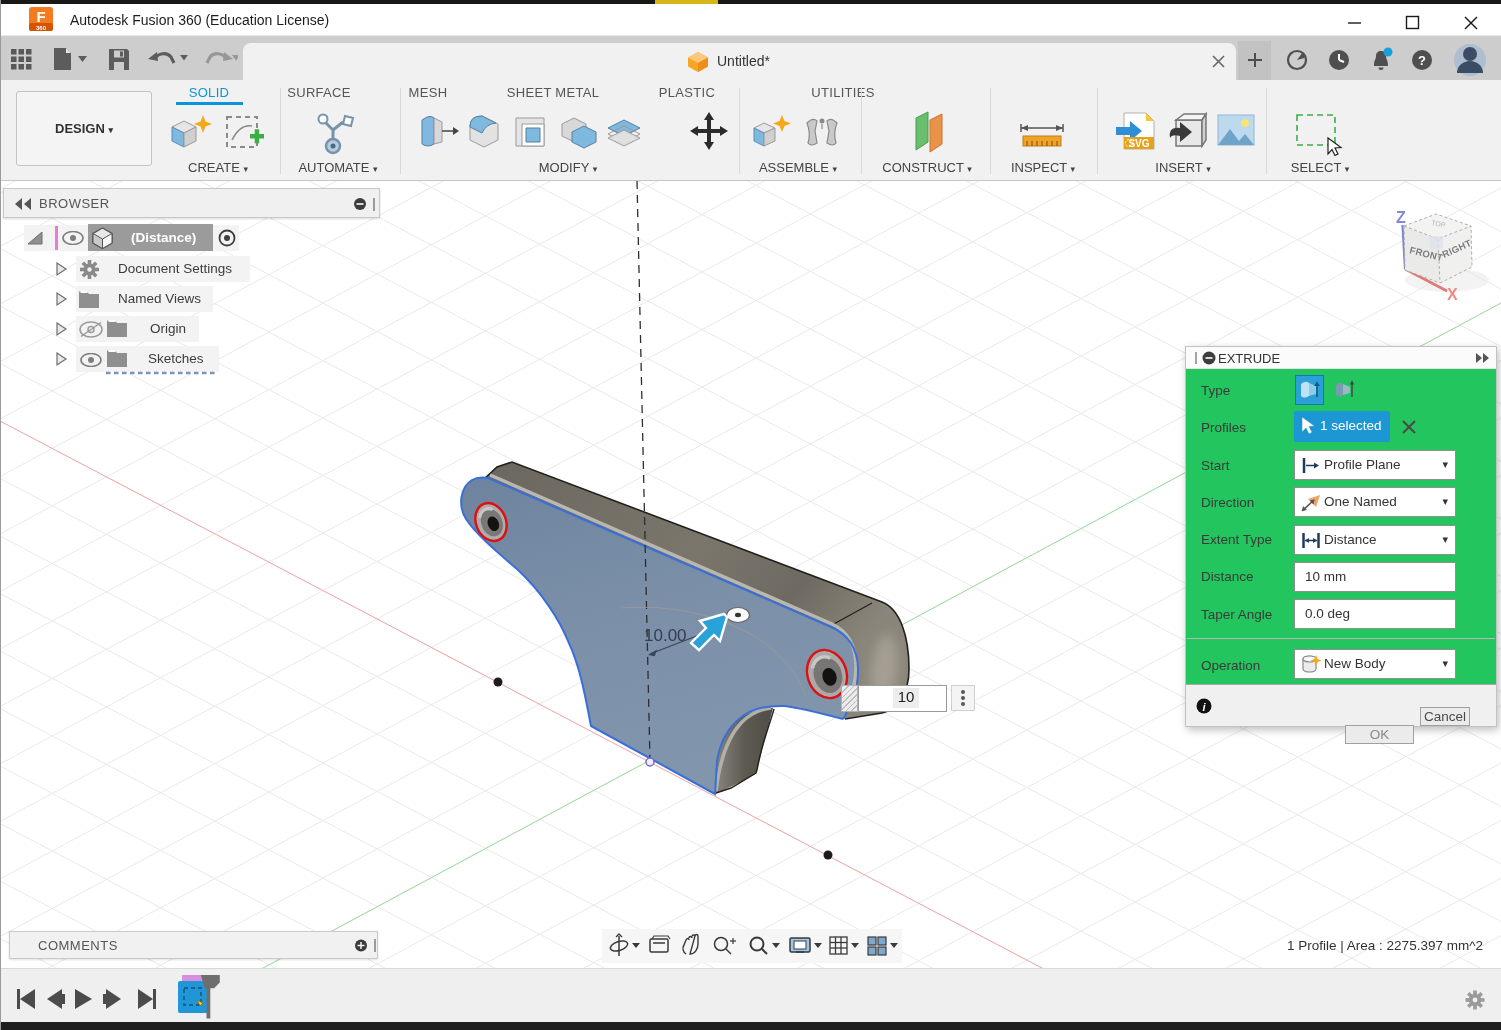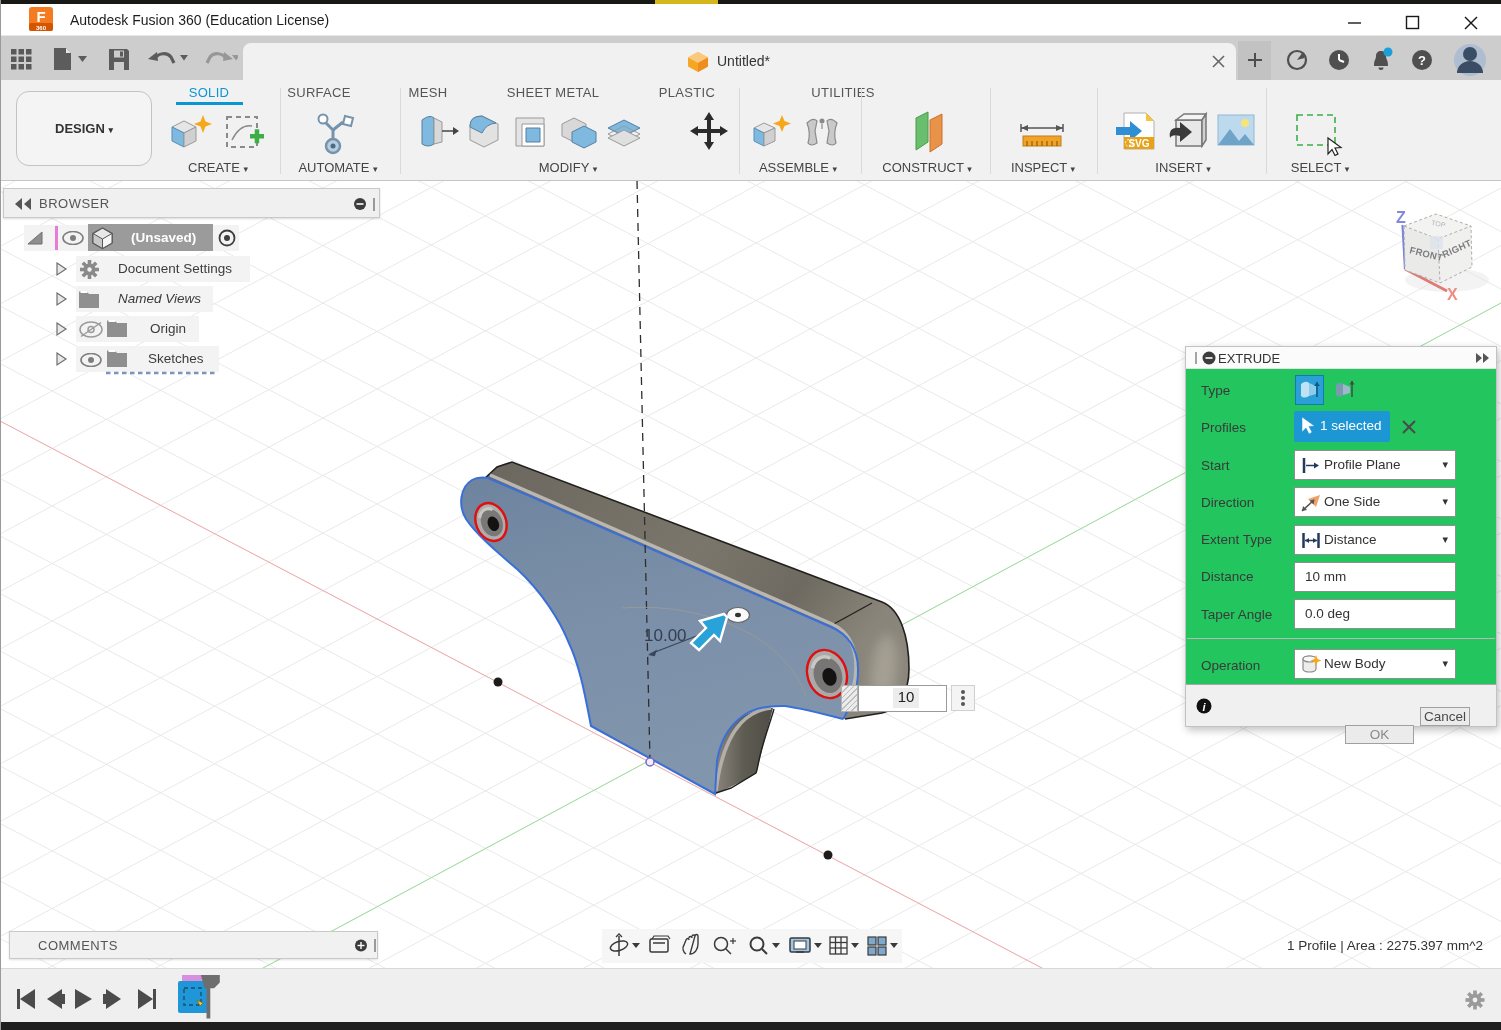--- a/index.html
+++ b/index.html
@@ -12,21 +12,21 @@
 #titlebar .ttext { position:absolute; left:70px; top:8px; font-size:14px; color:#1c1c1c; }
 #toolbar { left:0; top:35px; width:1501px; height:45px; background:#cdcdcd; border-top:1px solid #e8e8e8; }
 #tab { left:243px; top:43px; width:993px; height:37px; background:#f1f1f1; border-radius:8px 8px 0 0; }
 #tab .tlabel { position:absolute; left:474px; top:10px; font-size:14px; color:#333; }
 #ribbon { left:0; top:80px; width:1501px; height:101px; background:#f1f1f1; border-bottom:1px solid #c6c6c6; }
 .rtab { position:absolute; top:5px; font-size:13px; color:#555; letter-spacing:0.3px; }
 .rtab.active { color:#0a96d5; }
 #solidline { position:absolute; left:176px; top:22px; width:67px; height:3px; background:#0a96d5; }
 .glabel { position:absolute; top:80px; font-size:13px; color:#444; }
 .gsep { position:absolute; top:8px; height:86px; width:1px; background:#d9d9d9; }
-.designbtn { position:absolute; left:16px; top:11px; width:136px; height:75px; border:1px solid #c3c3c3; border-radius:13px; background:#f4f4f4; text-align:center; line-height:73px; font-size:13px; font-weight:bold; color:#333; }
+.designbtn { position:absolute; left:16px; top:11px; width:136px; height:75px; border:1px solid #c3c3c3; border-radius:3px; background:#f4f4f4; text-align:center; line-height:73px; font-size:13px; font-weight:bold; color:#333; }
 #viewport { left:0; top:181px; width:1501px; height:787px; }
 #browser { left:3px; top:188px; }
 #bheader { position:absolute; left:0; top:0; width:377px; height:30px; background:#f0f0f0; border:1px solid #c9c9c9; box-shadow:0 1px 2px rgba(0,0,0,0.15); }
 #bheader .btxt { position:absolute; left:35px; top:7px; font-size:13px; color:#555; letter-spacing:0.5px; }
 .brow { position:absolute; height:26px; background:rgba(242,242,242,0.92); }
 .brow .rtxt { position:absolute; top:5px; font-size:13.5px; color:#3c3c3c; }
 #dialog { left:1185px; top:346px; width:312px; height:381px; background:#22c55e; border:1px solid #c2c2c2; box-shadow:2px 3px 8px rgba(0,0,0,0.25); }
 .dlabel { position:absolute; left:15px; font-size:13.5px; color:#3a3a3a; }
 .dbox { position:absolute; left:108px; width:162px; height:30px; background:#fff; border:1px solid #8f8f8f; }
 .dtext { position:absolute; left:29px; top:6px; font-size:13.5px; color:#333; }
@@ -436,21 +436,21 @@
     <svg class="abs" style="left:38px; top:6px;" width="22" height="14" viewBox="0 0 22 14">
       <ellipse cx="11" cy="7" rx="10" ry="6.5" fill="none" stroke="#7e7e7e" stroke-width="1.6"></ellipse>
         <circle cx="11" cy="7" r="3" fill="#7e7e7e"></circle>
     </svg>
     <div class="abs" style="left:64px; top:-1px; width:125px; height:27px; background:#9b9b9b;"></div>
     <svg class="abs" style="left:67px; top:2px;" width="23" height="23" viewBox="0 0 23 23">
       <path d="M 11.5,1 L 21,6.5 L 21,16 L 11.5,21.5 L 2,16 L 2,6.5 Z" fill="#e8e8e8" stroke="#555" stroke-width="1.4"></path>
       <path d="M 2,6.5 L 11.5,12 L 11.5,21.5 L 2,16 Z" fill="#c9c9c9" stroke="#555" stroke-width="1"></path>
       <path d="M 21,6.5 L 11.5,12 L 11.5,21.5 L 21,16 Z" fill="#f6f6f6" stroke="#555" stroke-width="1"></path>
     </svg>
-    <div class="rtxt" style="left:107px; color:#fff; font-weight:bold;">(Unsaved)</div>
+    <div class="rtxt" style="left:107px; color:#fff; font-weight:bold;">(Distance)</div>
     <svg class="abs" style="left:194px; top:4px;" width="18" height="18" viewBox="0 0 18 18">
       <circle cx="9" cy="9" r="7.5" fill="none" stroke="#3e3e3e" stroke-width="1.8"></circle>
         <circle cx="9" cy="9" r="3" fill="#3e3e3e"></circle>
     </svg>
   </div>
 
   <div class="brow" style="left:73px; top:68px; width:174px;">
     <svg class="abs" style="left:-21px; top:5px;" width="13" height="16" viewBox="0 0 13 16">
         <path d="M 2,2 L 11,8 L 2,14 Z" fill="#e8e8e8" stroke="#6f6f6f" stroke-width="1.2"></path>
       </svg>
@@ -473,21 +473,21 @@
 
   <div class="brow" style="left:73px; top:98px; width:137px;">
     <svg class="abs" style="left:-21px; top:5px;" width="13" height="16" viewBox="0 0 13 16">
         <path d="M 2,2 L 11,8 L 2,14 Z" fill="#e8e8e8" stroke="#6f6f6f" stroke-width="1.2"></path>
       </svg>
     <svg class="abs" style="left:2px; top:4px;" width="22" height="19" viewBox="0 0 22 19">
       <rect x="1" y="4" width="20" height="14" fill="#8f8f8f"></rect>
         <path d="M 1,4 L 1,1.5 L 9,1.5 L 11,4 Z" fill="#8f8f8f"></path>
         <rect x="2.5" y="1" width="7" height="2" fill="#fff"></rect>
     </svg>
-    <div class="rtxt" style="left:42px;font-style:italic;">Named Views</div>
+    <div class="rtxt" style="left:42px;">Named Views</div>
   </div>
 
   <div class="brow" style="left:73px; top:128px; width:123px;">
     <svg class="abs" style="left:-21px; top:5px;" width="13" height="16" viewBox="0 0 13 16">
         <path d="M 2,2 L 11,8 L 2,14 Z" fill="#e8e8e8" stroke="#6f6f6f" stroke-width="1.2"></path>
       </svg>
     <svg class="abs" style="left:3px; top:5px;" width="24" height="17" viewBox="0 0 24 17">
       <ellipse cx="12" cy="8.5" rx="11" ry="7.5" fill="none" stroke="#9a9a9a" stroke-width="1.5"></ellipse>
       <circle cx="12" cy="8.5" r="3" fill="none" stroke="#9a9a9a" stroke-width="1.5"></circle>
       <line x1="2" y1="15.5" x2="22" y2="1.5" stroke="#9a9a9a" stroke-width="1.5"></line>
@@ -595,21 +595,21 @@
       <div class="dcaret">▾</div>
   </div>
   <div class="dlabel" style="top:148px;">Direction</div>
   <div class="dbox" style="top:140px;">
     <svg class="abs" style="left:5px; top:5px;" width="22" height="20" viewBox="0 0 22 20">
         <path d="M 8,6 L 20,2 L 16,14 Z" fill="#efa268"></path>
         <line x1="2" y1="18" x2="14" y2="7" stroke="#555" stroke-width="1.6"></line>
         <path d="M 2,18 l 1,-5 l 4,4 Z" fill="#555"></path>
         <path d="M 14.5,6.5 l -5,1 l 4,4 Z" fill="#555"></path>
       </svg>
-    <div class="dtext">One Side</div>
+    <div class="dtext">One Named</div>
       <div class="dcaret">▾</div>
   </div>
   <div class="dlabel" style="top:185px;">Extent Type</div>
   <div class="dbox" style="top:178px;">
     <svg class="abs" style="left:6px; top:6px;" width="20" height="17" viewBox="0 0 20 17">
         <line x1="2.5" y1="1" x2="2.5" y2="16" stroke="#223a5e" stroke-width="2.5"></line>
         <line x1="17.5" y1="1" x2="17.5" y2="16" stroke="#223a5e" stroke-width="2.5"></line>
         <line x1="4" y1="8.5" x2="16" y2="8.5" stroke="#223a5e" stroke-width="1.5"></line>
         <path d="M 4,8.5 l 4,-2.5 l 0,5 Z" fill="#223a5e"></path>
         <path d="M 16,8.5 l -4,-2.5 l 0,5 Z" fill="#223a5e"></path>

